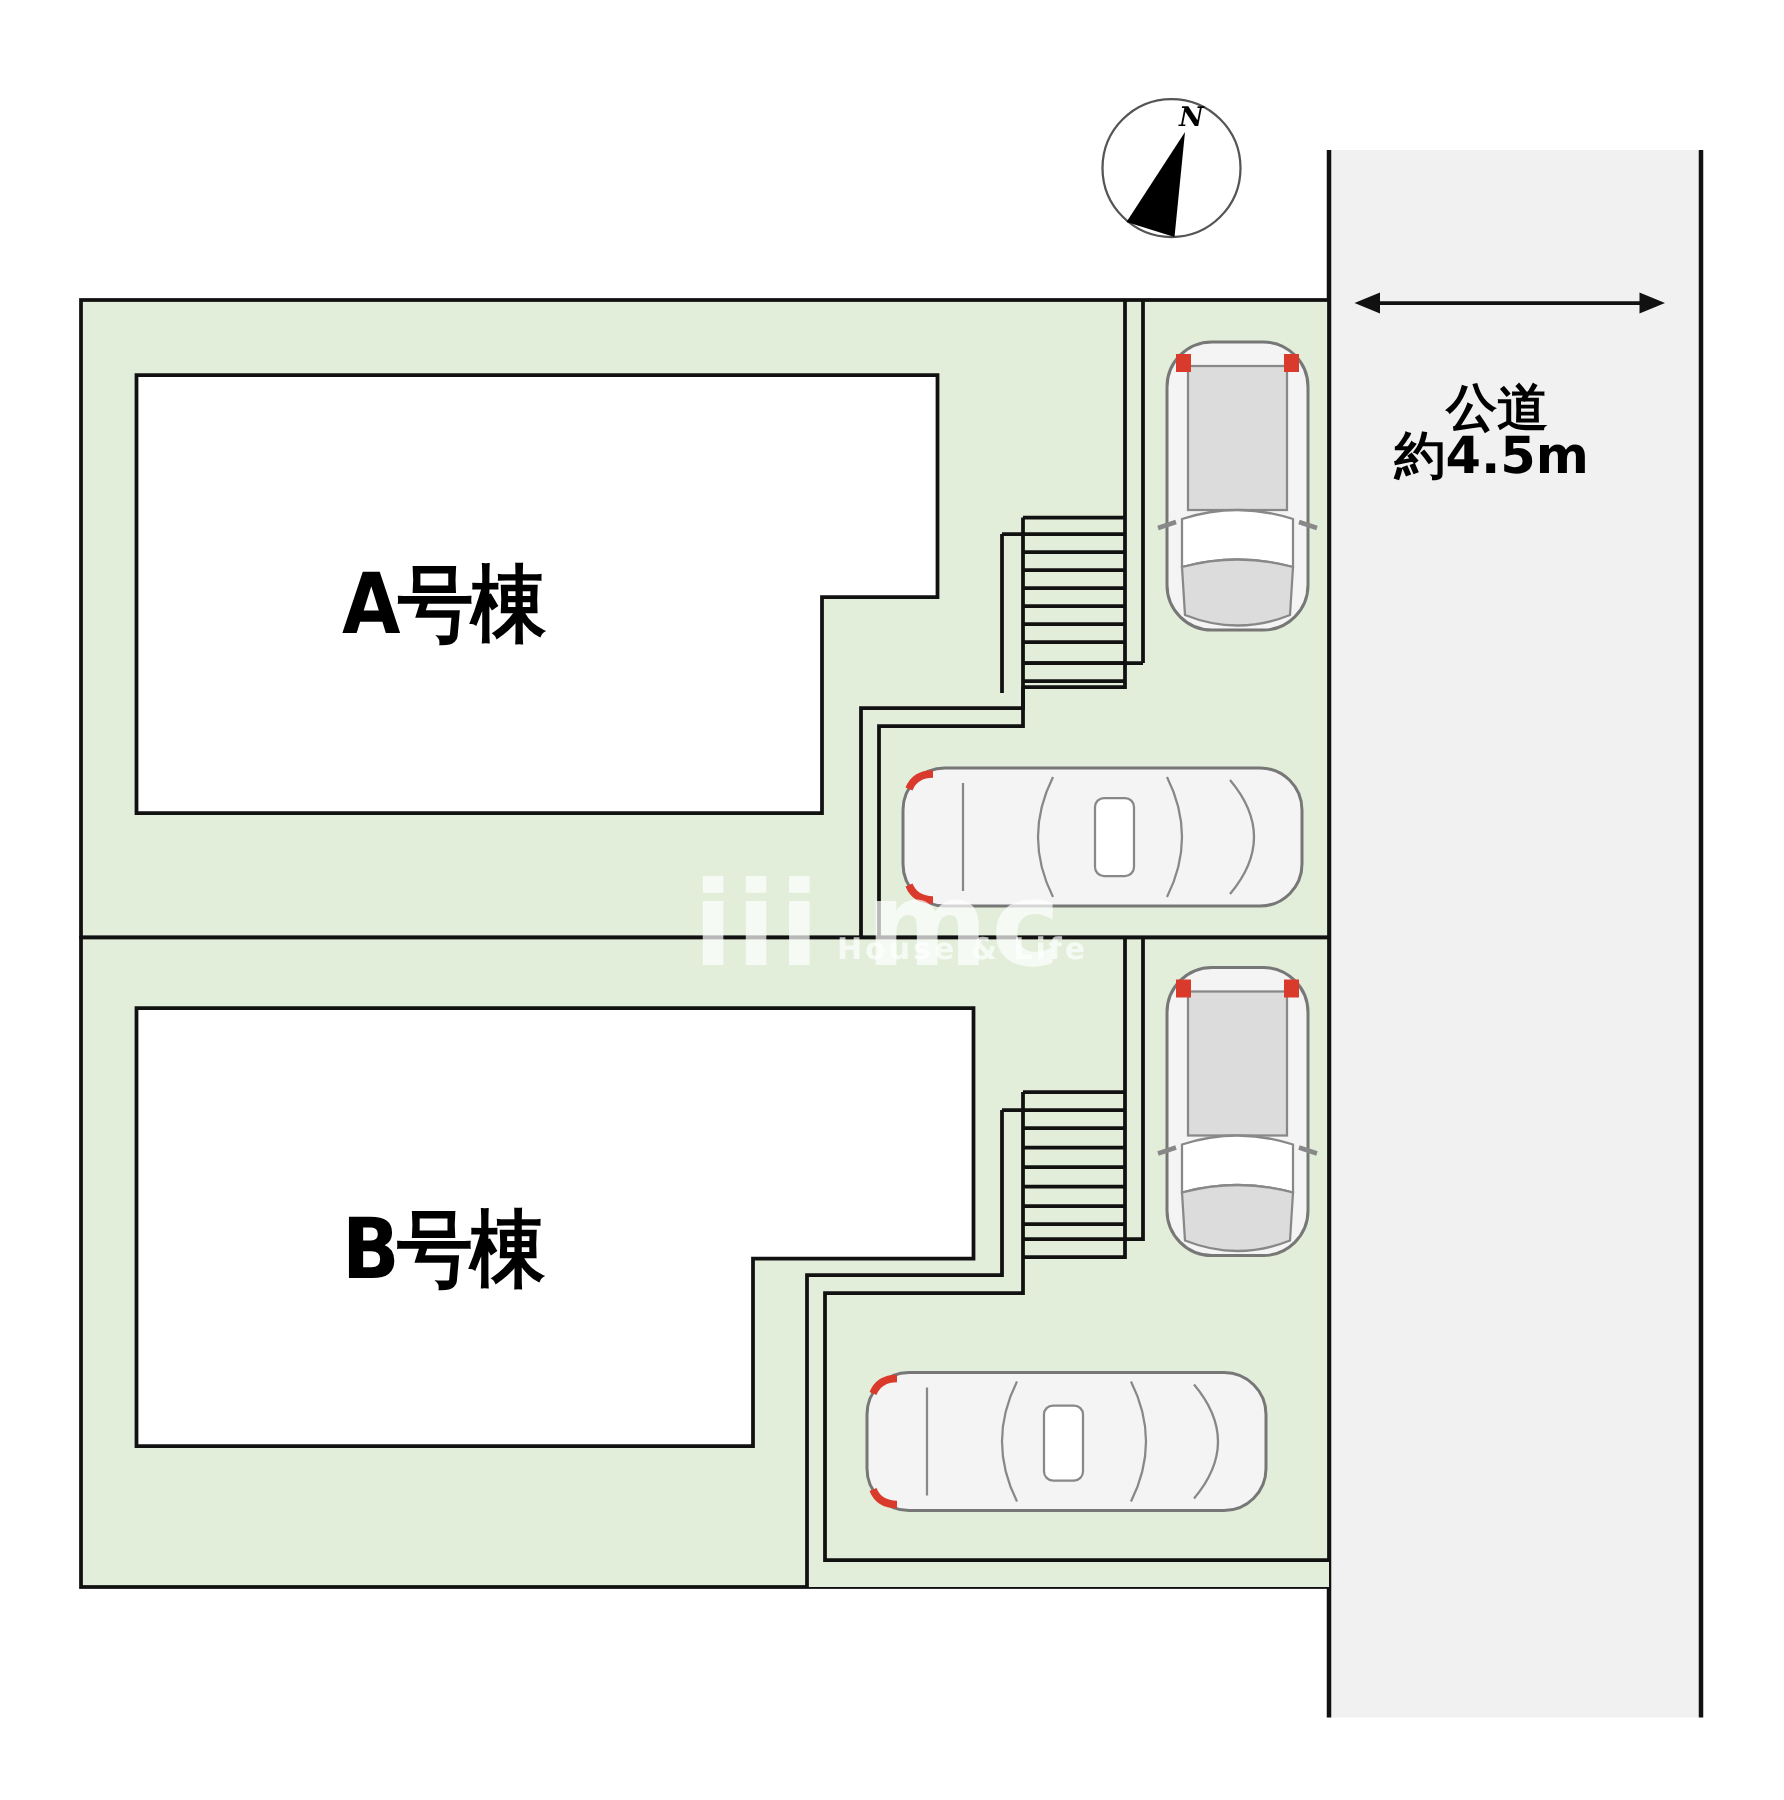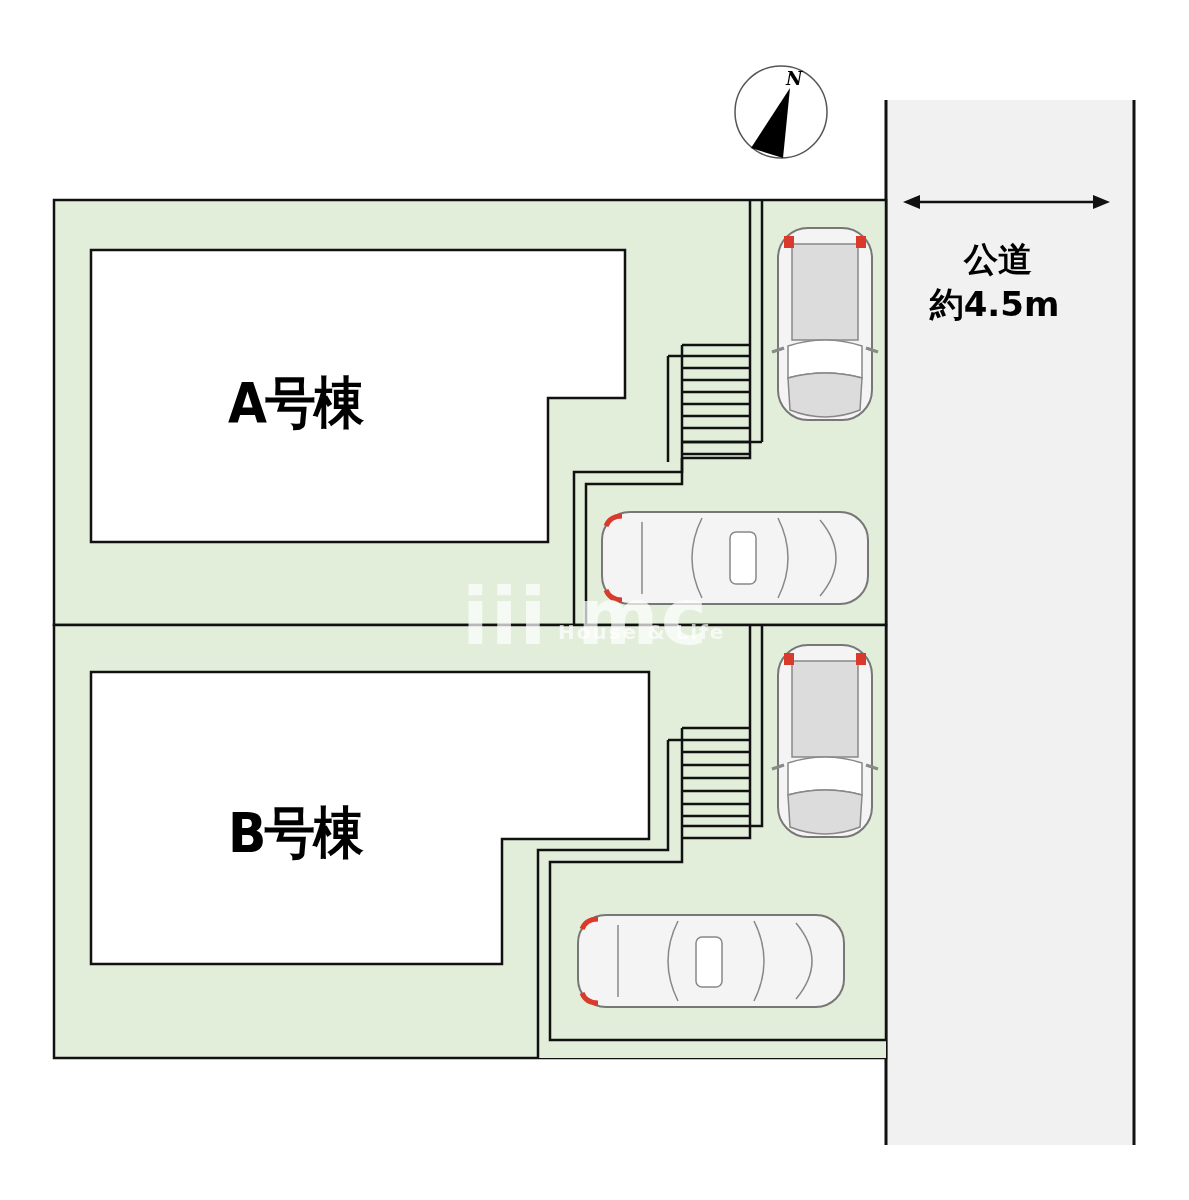--- a/index.html
+++ b/index.html
@@ -111,21 +111,21 @@
     </g>
 
     <g>
       <circle cx="781" cy="112" r="46" fill="#fff" stroke="#555" stroke-width="1.5"></circle>
       <polygon points="790,88 783,158 751,148" fill="#000"></polygon>
     </g>
   </svg>
 
   <div class="label" style="left:786px;top:68px;font-family:'DejaVu Serif',serif;font-style:italic;font-size:18px;">N</div>
 
-  <div class="label road-label" style="left:886px;top:239px;width:224px;">公道</div>
+  <div class="label road-label" style="left:886px;top:252px;width:224px;">公道</div>
   <div class="label road-label" style="left:886px;top:284px;width:217px;">約4.5m</div>
 
   <div class="label bldg-label" style="left:228px;top:366px;">A号棟</div>
   <div class="label bldg-label" style="left:228px;top:796px;">B号棟</div>
 
   <div class="wm wm-main">iii mc</div>
   <div class="wm wm-sub">House &amp; Life</div>
 </div>
 
 </body></html>

